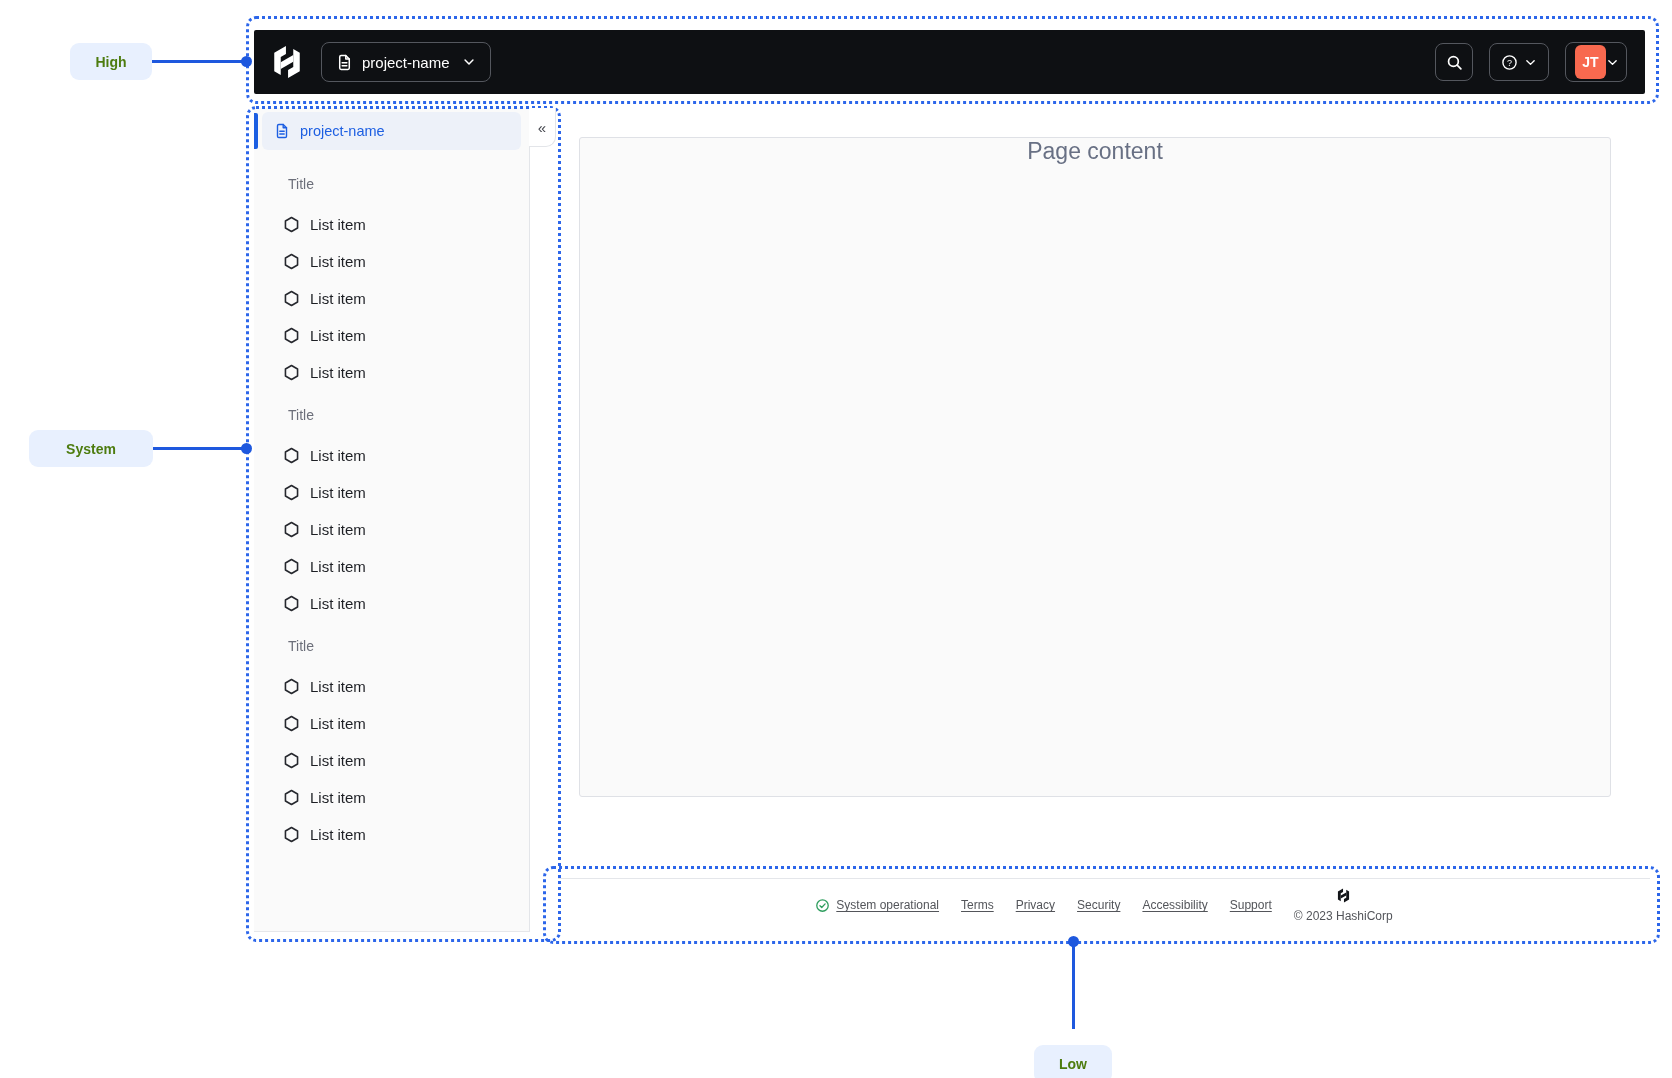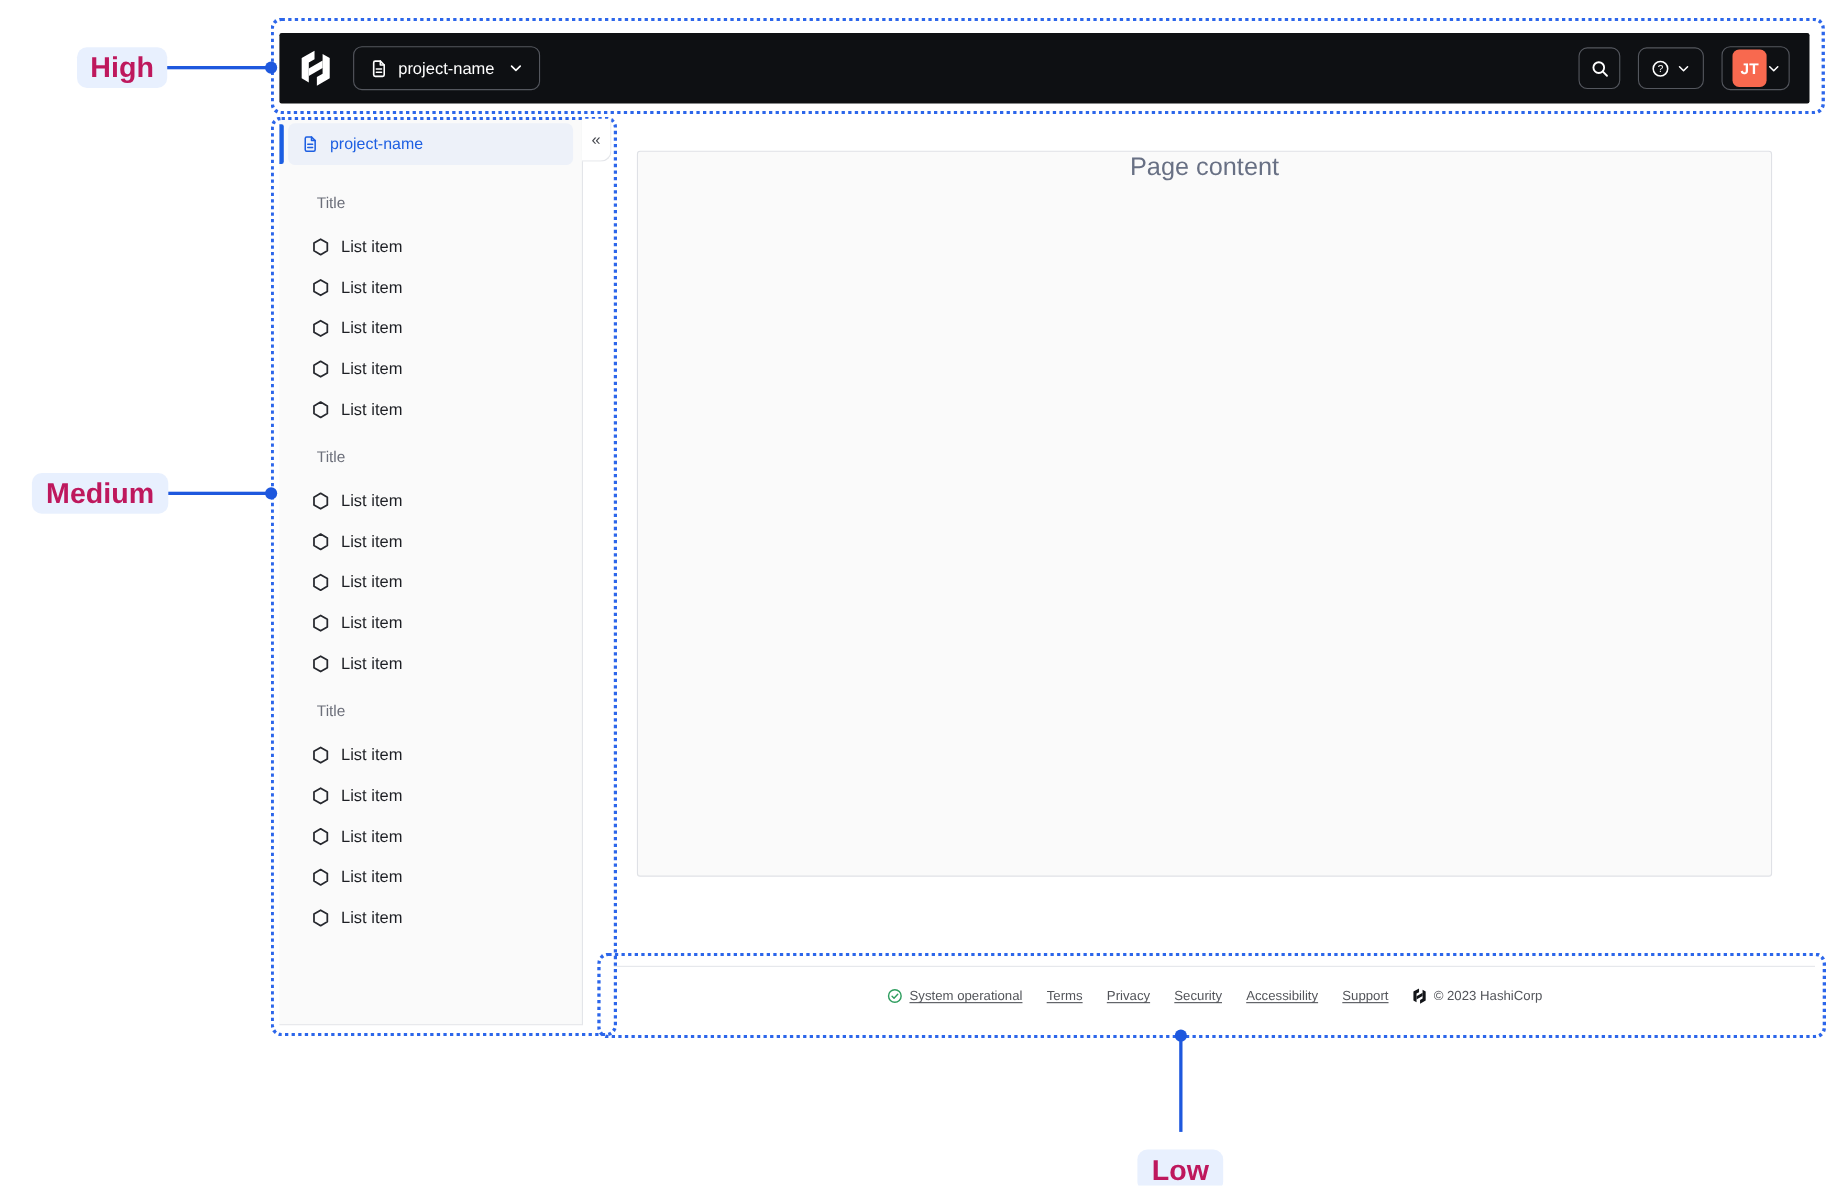--- a/index.html
+++ b/index.html
@@ -4,22 +4,22 @@
 <style>
   html,body{margin:0;padding:0;background:#ffffff;}
   body{font-family:"Liberation Sans", sans-serif;}
   #canvas{position:relative;width:1672px;height:1078px;background:#fff;overflow:hidden;}
 
   
   .region{position:absolute;border:3px dotted #2c66ea;border-radius:10px;pointer-events:none;}
   .region.high{left:246px;top:16px;width:1407px;height:82px;}
   .region.medium{left:246px;top:106px;width:309px;height:830px;}
   .region.low{left:543px;top:866px;width:1111px;height:72px;}
-  .ann-pill{position:absolute;background:#e8f0fe;color:#be185d;border-radius:9px;
-    display:flex;align-items:center;justify-content:center;font-size:26px;font-weight:600;}
+  .ann-pill{position:absolute;background:#e8f0fe;color:#4d7c0f;border-radius:9px;
+    display:flex;align-items:center;justify-content:center;font-size:14px;font-weight:600;}
   .ann-line{position:absolute;background:#1e58de;}
   .ann-dot{position:absolute;width:11px;height:11px;border-radius:50%;background:#1e58de;}
 
   
   .topbar{position:absolute;left:254px;top:30px;width:1391px;height:64px;background:#0e1013;
     border-radius:2px;display:flex;align-items:center;padding:0 18px;box-sizing:border-box;color:#fff;}
   .tb-left{display:flex;align-items:center;gap:19px;}
   .tb-logo{width:30px;height:34px;display:flex;align-items:center;}
   .tb-project-btn{display:flex;align-items:center;gap:9px;height:40px;padding:0 14px;
     border:1px solid #54575e;border-radius:8px;background:transparent;color:#fff;
@@ -55,21 +55,21 @@
     border:1px solid #dfe1e6;border-radius:3px;box-sizing:border-box;
     display:flex;align-items:flex-start;justify-content:center;}
   .content-placeholder{font-size:23px;color:#687084;}
 
   
   .footer{position:absolute;left:558px;top:878px;width:1092px;height:53px;background:#fff;
     border-top:1px solid #e4e6ea;display:flex;align-items:center;justify-content:center;gap:22px;
     font-size:12px;color:#53555a;box-sizing:border-box;}
   .f-status{display:flex;align-items:center;gap:6px;}
   .f-link{color:#53555a;text-decoration:underline;text-underline-offset:2px;cursor:pointer;text-align:right;}
-  .f-copy{display:flex;align-items:center;gap:6px;color:#53555a;}
+  .f-copy{display:flex;align-items:center;gap:6px;color:#53555a;flex-direction:column;}
 </style>
 </head>
 <body>
 
 <div id="canvas">
 
   <div class="topbar">
     <div class="tb-left">
       <span class="tb-logo">
         <svg width="30" height="34" viewBox="0 0 28 32" fill="#ffffff">
@@ -305,21 +305,21 @@
   </footer>
 
   <div class="region high"></div>
   <div class="region medium"></div>
   <div class="region low"></div>
 
   <div class="ann-pill" style="left:70px;top:43px;width:82px;height:37px;">High</div>
   <div class="ann-line" style="left:152px;top:60px;width:94px;height:3px;"></div>
   <div class="ann-dot" style="left:241px;top:56px;"></div>
 
-  <div class="ann-pill" style="left:29px;top:430px;width:124px;height:37px;">Medium</div>
+  <div class="ann-pill" style="left:29px;top:430px;width:124px;height:37px;">System</div>
   <div class="ann-line" style="left:153px;top:447px;width:93px;height:3px;"></div>
   <div class="ann-dot" style="left:241px;top:443px;"></div>
 
   <div class="ann-dot" style="left:1068px;top:936px;"></div>
   <div class="ann-line" style="left:1072px;top:941px;width:3px;height:88px;"></div>
   <div class="ann-pill" style="left:1034px;top:1029px;width:78px;height:38px;margin-top:16px;">Low</div>
 
 </div>
 
 </body></html>

